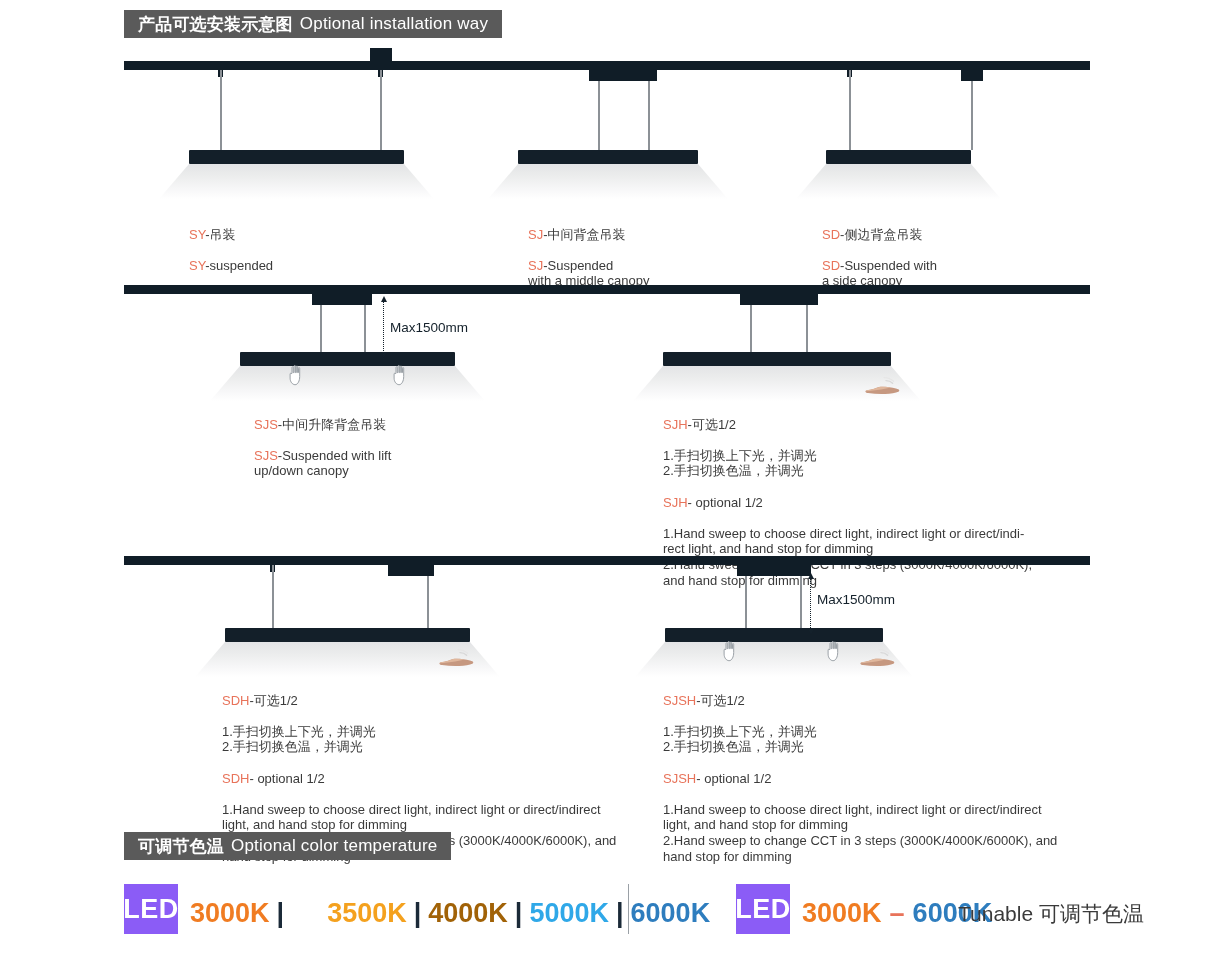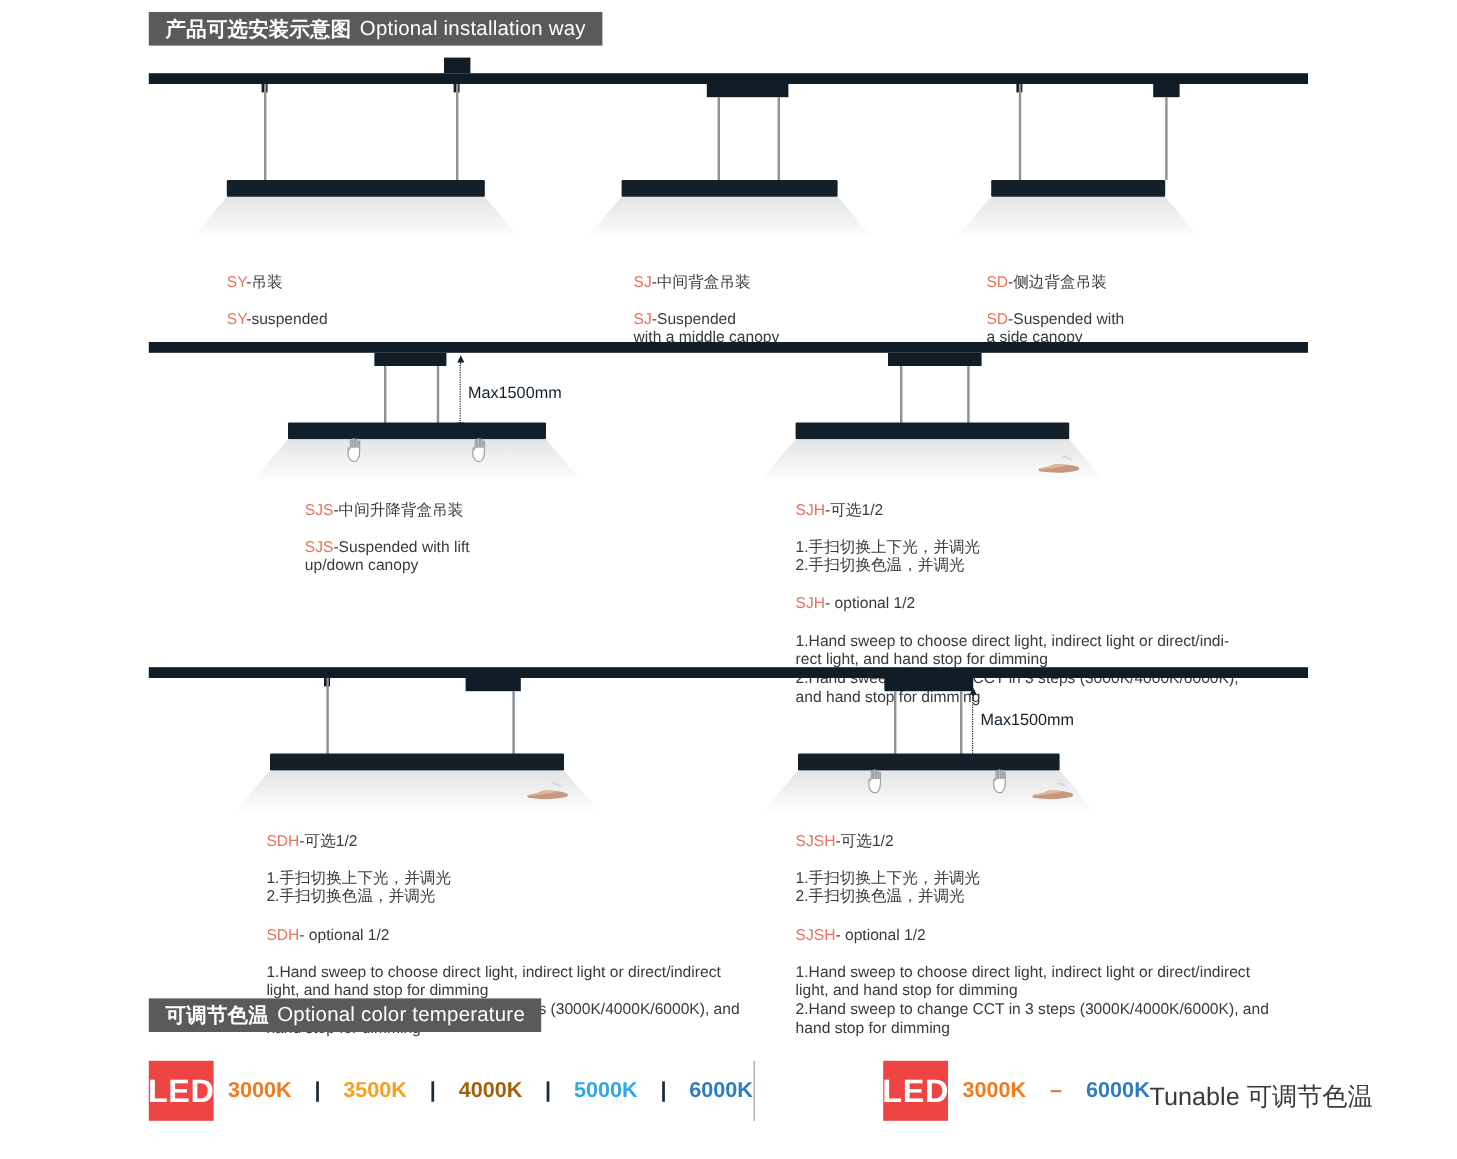--- a/index.html
+++ b/index.html
@@ -100,39 +100,38 @@
     font-size: 13px;
     line-height: 15.6px;
     color: #3a3a3a;
     white-space: pre-line;
   }
   .caption .code { color: #e8735a; }
 
   
   .led-badge {
     position: absolute;
-    background: #ef4444;
+    background: #8b5cf6;
     display: flex;
     align-items: center;
     justify-content: center;
   }
   .led-badge span {
     color: #ffffff;
     font-weight: 700;
     font-size: 27px;
     letter-spacing: .5px;
   }
   .cct-row {
     position: absolute;
     display: flex;
     align-items: flex-end;
     font-weight: 700;
-    font-size: 18px;
+    font-size: 27px;
     white-space: nowrap;
-    gap: 12px;
   }
   .cct-sep {
     color: #1b2a38;
     font-weight: 700;
     margin: 0 7px;
   }
   .cct-dash { color: #e8735a; font-weight: 700; margin: 0 8px; }
   .tunable {
     position: absolute;
     font-size: 21px;
@@ -325,21 +324,21 @@
   <span class="cn">可调节色温</span>
   <span class="en">Optional color temperature</span>
 </div>
 
 <div class="led-badge" style="left:124px; top:884px; width:54px; height:50px;">
   <span>LED</span>
 </div>
 <div class="cct-row" style="left:190px; top:898px;">
     <span style="color: rgb(240, 124, 34);">3000K</span>
     <span class="cct-sep">|</span>
-    <span style="color: rgb(244, 161, 30);">3500K</span>
+    <span style="color: rgb(244, 161, 30); margin-left: 36px;">3500K</span>
     <span class="cct-sep">|</span>
     <span style="color: #a16207;">4000K</span>
     <span class="cct-sep">|</span>
     <span style="color: rgb(47, 168, 232);">5000K</span>
     <span class="cct-sep">|</span>
     <span style="color: rgb(46, 125, 190);">6000K</span>
   </div>
 
 <div class="v-divider" style="left:628px; top:884px; height:50px;"></div>
 

